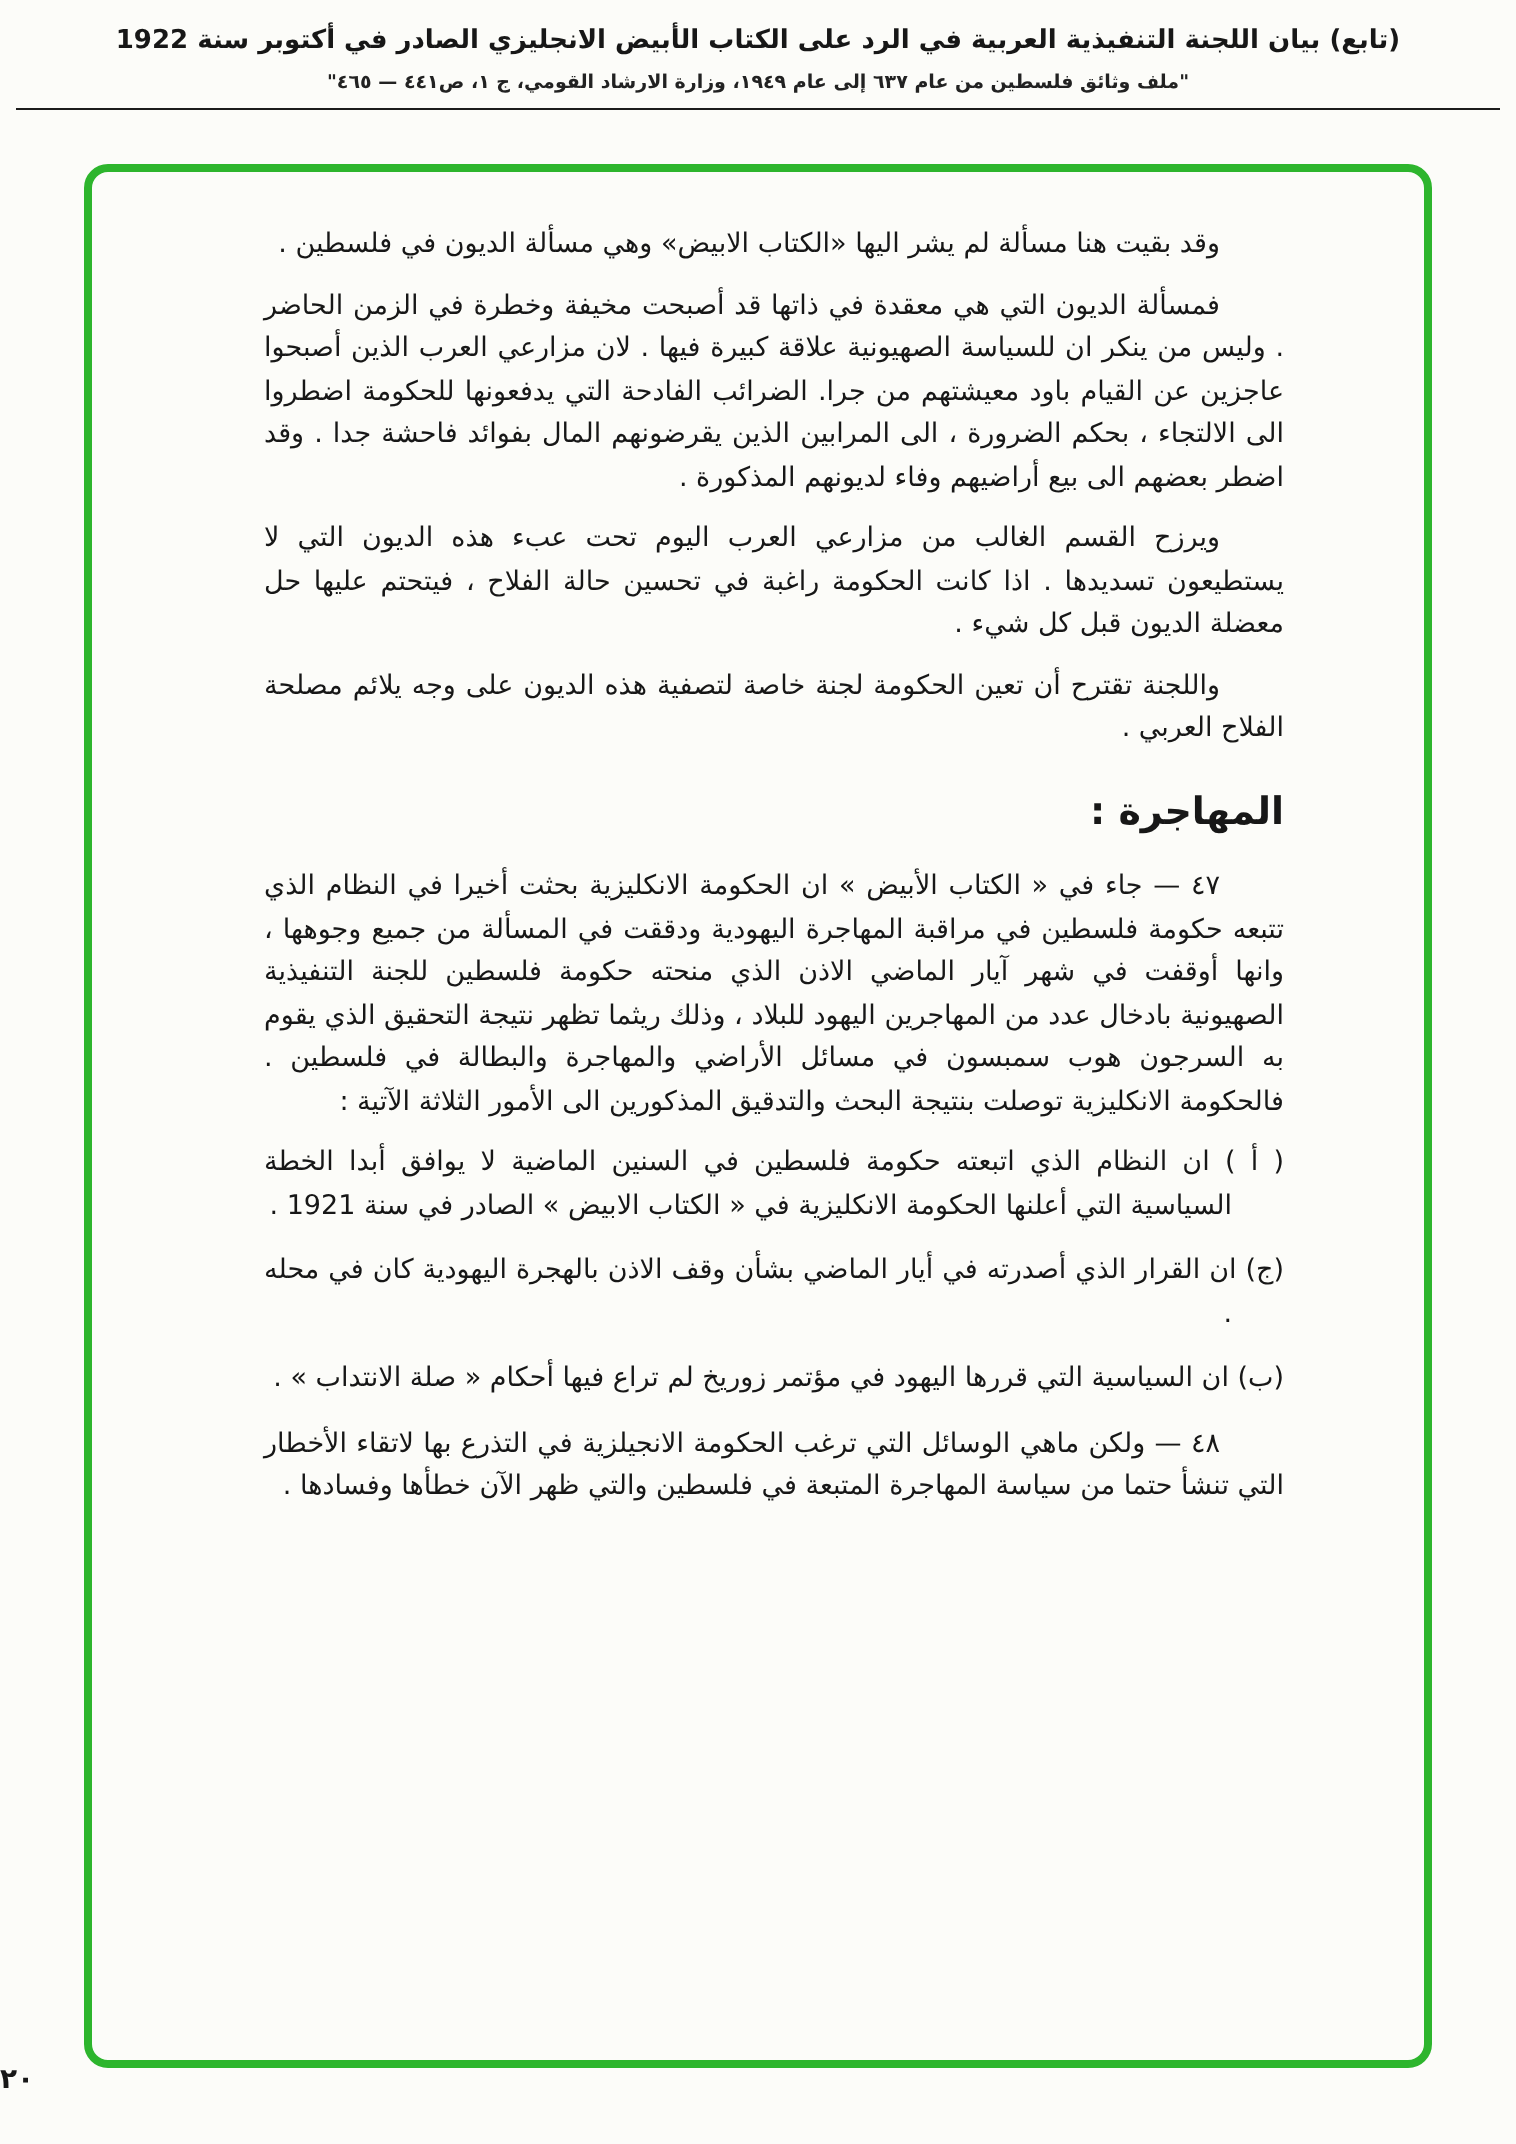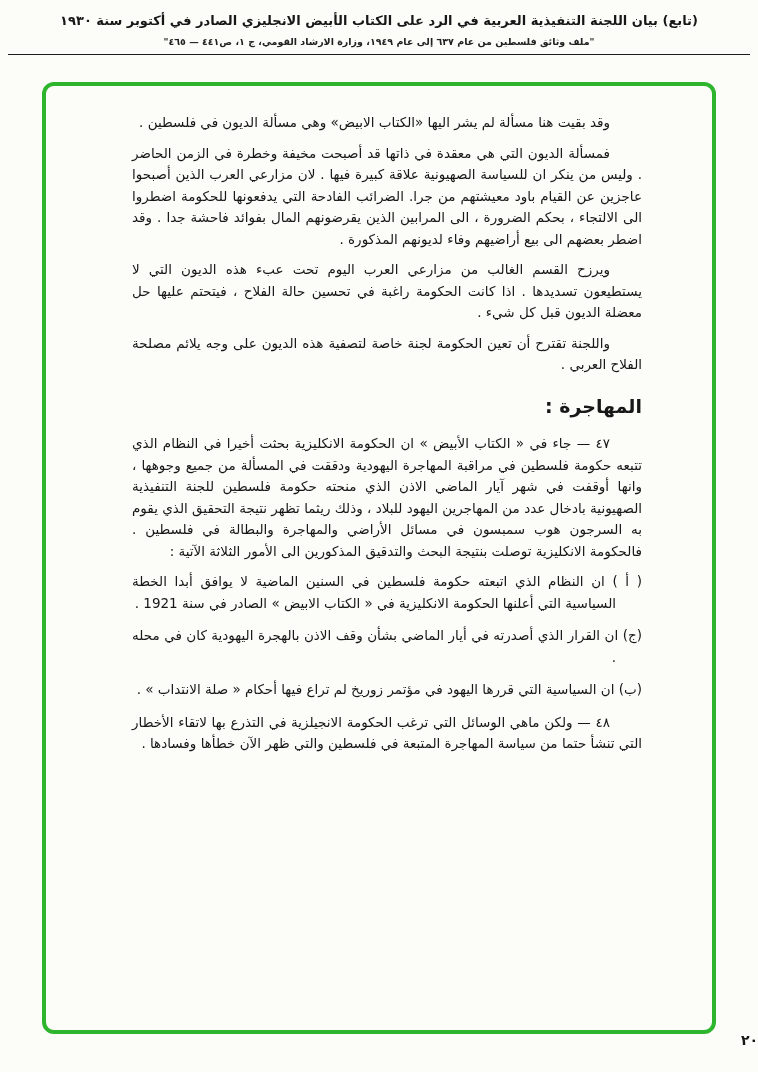--- a/index.html
+++ b/index.html
@@ -69,33 +69,33 @@
     font-size: 19px;
     font-weight: bold;
     margin: 20px 0 16px 0;
     text-indent: 0;
   }
   .page-number {
     position: absolute;
     left: 0;
     right: 0;
     top: 1032px;
-    text-align: right;
+    text-align: left;
     font-size: 14px;
     font-weight: bold;
     direction: rtl;
   }
 </style>
 </head>
 <body>
 
 <div class="page">
 
   <header class="doc-header">
-    <div class="doc-title">(تابع) بيان اللجنة التنفيذية العربية في الرد على الكتاب الأبيض الانجليزي الصادر في أكتوبر سنة ١٩٣٠</div>
+    <div class="doc-title">(تابع) بيان اللجنة التنفيذية العربية في الرد على الكتاب الأبيض الانجليزي الصادر في أكتوبر سنة 1922</div>
     <div class="doc-source">"ملف وثائق فلسطين من عام ٦٣٧ إلى عام ١٩٤٩، وزارة الارشاد القومي، ج ١، ص٤٤١ — ٤٦٥"</div>
     <div class="header-rule"></div>
   </header>
 
   <div class="green-frame">
     <div class="text-block">
 
       <p class="para">وقد بقيت هنا مسألة لم يشر اليها «الكتاب الابيض» وهي مسألة الديون في فلسطين .</p>
 
       <p class="para">فمسألة الديون التي هي معقدة في ذاتها قد أصبحت مخيفة وخطرة في الزمن الحاضر . وليس من ينكر ان للسياسة الصهيونية علاقة كبيرة فيها . لان مزارعي العرب الذين أصبحوا عاجزين عن القيام باود معيشتهم من جرا. الضرائب الفادحة التي يدفعونها للحكومة اضطروا الى الالتجاء ، بحكم الضرورة ، الى المرابين الذين يقرضونهم المال بفوائد فاحشة جدا . وقد اضطر بعضهم الى بيع أراضيهم وفاء لديونهم المذكورة .</p>

